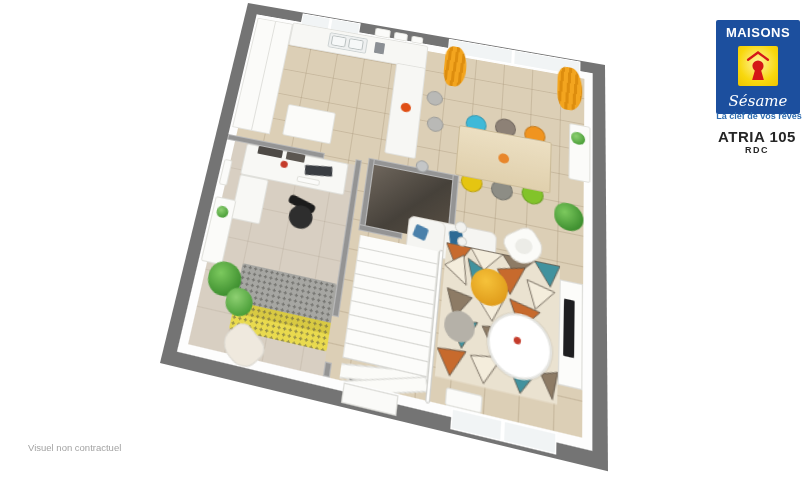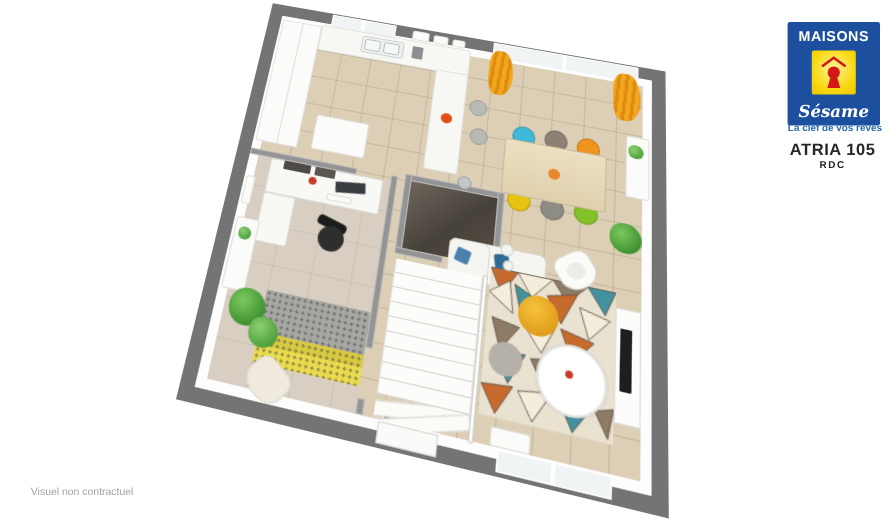--- a/index.html
+++ b/index.html
@@ -90,21 +90,21 @@
   
   .deco-dot{background:#f2f2ef;border:1px solid #cfcfc9;border-radius:50%;}
   
   .logo{left:716px;top:20px;width:86px;position:absolute;}
   .logo-square{width:84px;height:85px;background:var(--logo-blue,#1c4f9e);border-radius:2px;
     display:flex;flex-direction:column;align-items:center;justify-content:space-between;padding:5px 0 4px;}
   .logo-maisons{color:#ffffff;font-weight:bold;font-size:13px;letter-spacing:.5px;}
   .logo-key{width:40px;height:40px;border-radius:2px;
     background:radial-gradient(circle at 50% 42%,#fff3a0 0%,#f8d80e 62%,#eec400 100%);
     display:flex;align-items:center;justify-content:center;}
-  .logo-sesame{color:#ffffff;font-family:"DejaVu Serif",serif;font-style:italic;font-weight:bold;font-size:15px;}
+  .logo-sesame{color:#ffffff;font-family:"DejaVu Serif",serif;font-style:italic;font-weight:normal;font-size:15px;}
   .logo-tagline{position:absolute;left:699px;top:111px;width:120px;text-align:center;
     color:var(--tagline-blue,#2e6cb0);font-size:9px;font-weight:600;}
   .plan-title{position:absolute;left:690px;top:128px;width:134px;text-align:center;
     color:var(--title-dark,#262626);font-size:15px;font-weight:800;letter-spacing:.5px;}
   .plan-floor{position:absolute;left:690px;top:145px;width:134px;text-align:center;
     color:var(--title-dark,#262626);font-size:9px;font-weight:800;letter-spacing:1.5px;}
   .disclaimer{position:absolute;left:28px;top:442px;color:var(--disclaimer-gray,#a3a3a3);font-size:9.5px;}
 </style>
 </head>
 <body>

